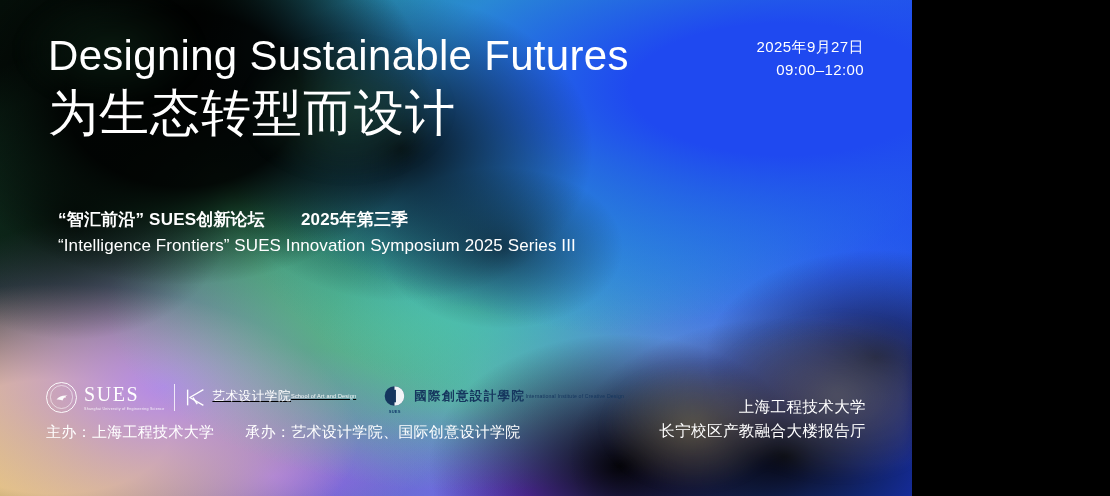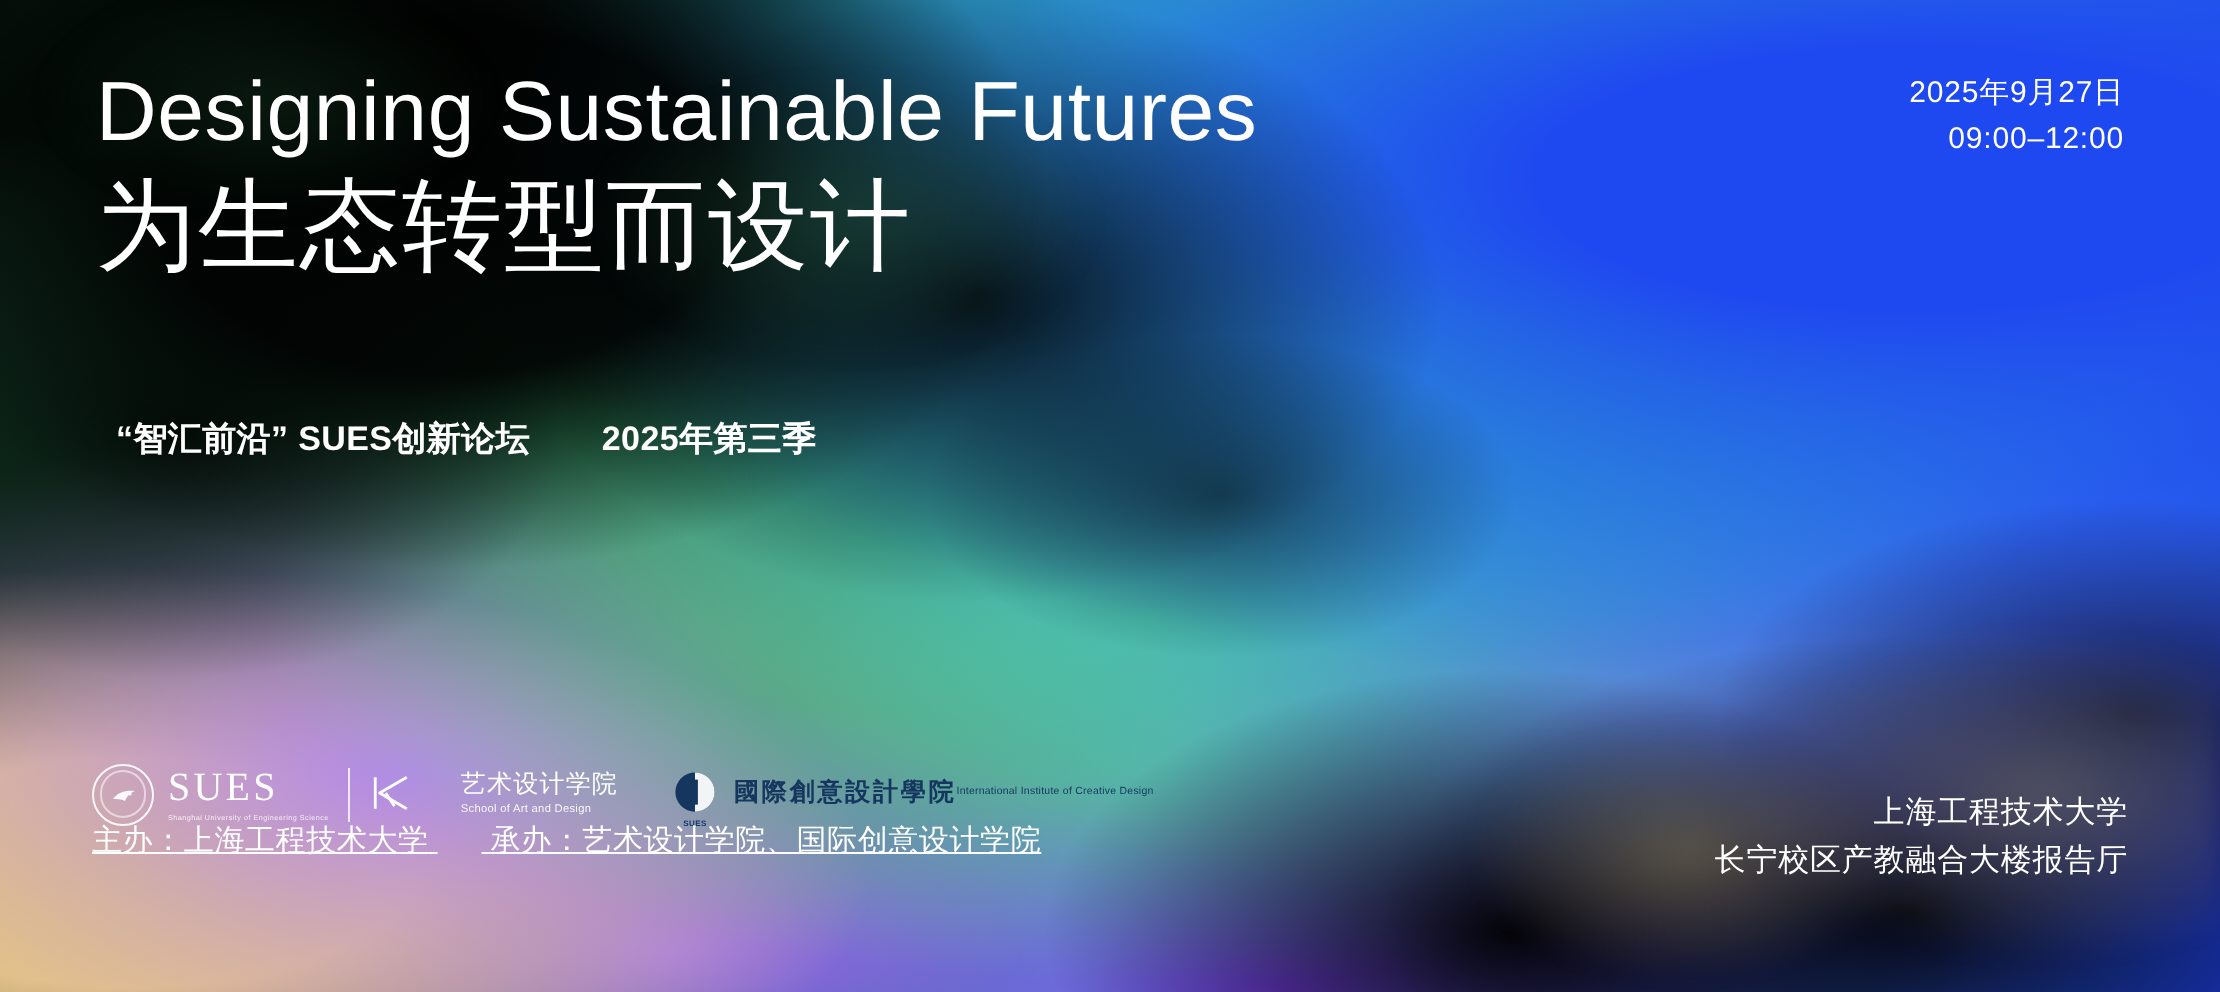--- a/index.html
+++ b/index.html
@@ -3,21 +3,21 @@
 <meta charset="utf-8">
 <title>Designing Sustainable Futures</title>
 <style>
   html, body {
     margin: 0;
     padding: 0;
     background: #000;
   }
   .poster {
     position: relative;
-    width: 1110px;
+    width: 912px;
     height: 496px;
     overflow: hidden;
     font-family: "Liberation Sans", "DejaVu Sans", sans-serif;
     background-color: #0a0d0a;
     isolation: isolate;
   }
 
   
   .bg-layer {
     position: absolute;
@@ -168,21 +168,21 @@
   }
   .logo-div {
     width: 1px;
     height: 27px;
     background: rgba(255,255,255,0.8);
     margin: 0 10px;
     flex: none;
   }
   .logo-art { display: flex; align-items: center; }
   .art-mark { width: 21px; height: 21px; flex: none; }
-  .art-text { margin-left: 24px; display: flex; flex-direction: column; }
+  .art-text { margin-left: 6px; display: flex; flex-direction: row; text-decoration: underline; }
   .art-cn {
     font-size: 12.5px;
     line-height: 1.1;
     color: #ffffff;
     font-weight: 500;
     letter-spacing: 0.6px;
     white-space: nowrap;
   }
   .art-en {
     font-size: 5.6px;
@@ -224,27 +224,26 @@
     line-height: 1.2;
     margin-top: 3px;
     color: #15365e;
     letter-spacing: 0.15px;
     white-space: nowrap;
   }
 
   .hosts {
     position: absolute;
     left: 46px;
-    top: 411px;
+    top: 423px;
     color: #ffffff;
     font-size: 15px;
     font-weight: 500;
     letter-spacing: 0.3px;
     white-space: nowrap;
-    text-decoration: underline;
   }
   .hosts .gap { display: inline-block; width: 22px; }
 
   .venue-block {
     position: absolute;
     right: 46px;
     top: 395px;
     text-align: right;
     color: #ffffff;
     font-size: 15.5px;
@@ -272,20 +271,21 @@
     <div>2025年9月27日</div>
     <div>09:00–12:00</div>
   </div>
 
   <div class="series-block">
     <div class="series-cn">
       <span>“智汇前沿” SUES创新论坛</span>
       <span class="gap"></span>
       <span>2025年第三季</span>
     </div>
+    <div class="series-en">“Intelligence Frontiers” SUES Innovation Symposium 2025 Series III</div>
   </div>
 
   <div class="logo-row">
 
     <div class="logo-sues">
       <div class="seal">
         <svg class="seal-mark" viewBox="0 0 26 20">
           <path d="M2 13 C7 6, 15 4, 24 5 C19 7, 16 10, 14 15 C10 13, 6 13, 2 13 Z" fill="#ffffff" opacity="0.95"></path>
           <circle cx="19" cy="8" r="1.6" fill="#ffffff"></circle>
         </svg>

